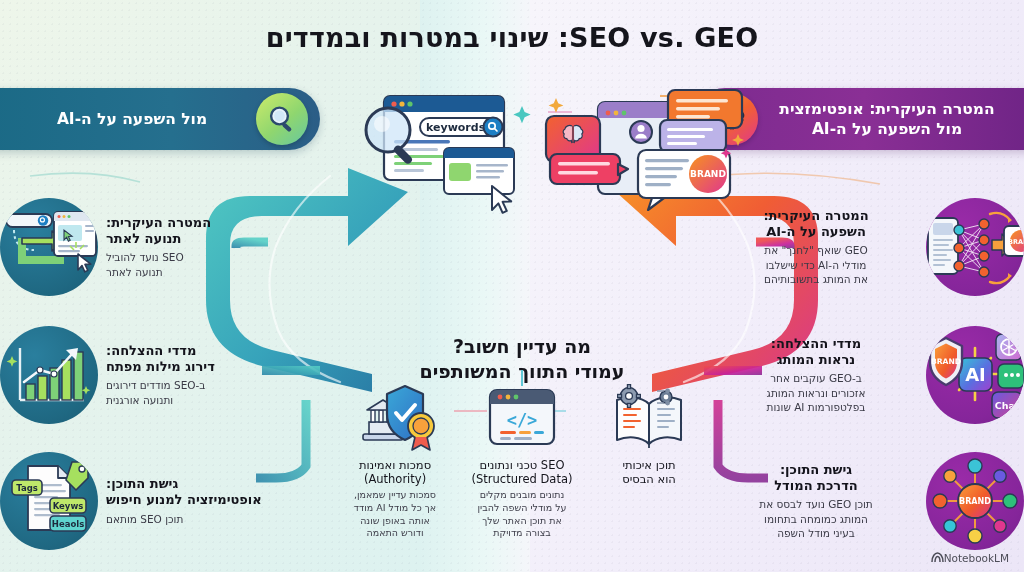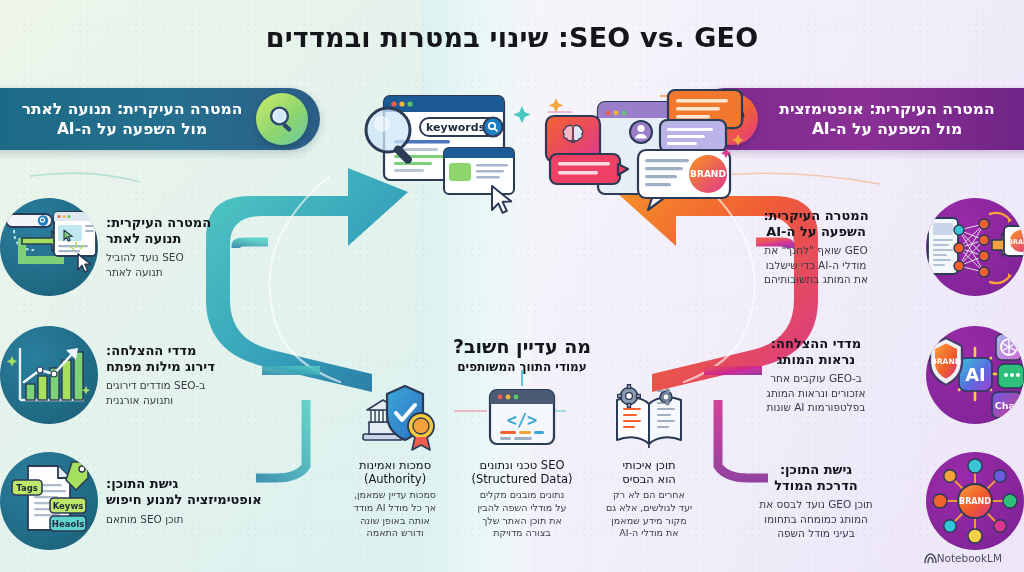--- a/index.html
+++ b/index.html
@@ -98,21 +98,21 @@
   }
   .row-body { font-size: 10.5px; color: #3a3a46; line-height: 1.38; }
 
   
   .center-head {
     position: absolute; top: 320px; left: 392px; width: 260px; text-align: center;
     direction: rtl;
     margin-top: 16px;
   }
   .center-title { font-size: 19px; font-weight: bold; color: #15151c; line-height: 1.15; }
-  .center-sub { font-size: 12px; font-weight: bold; color: #15151c; margin-top: 2px; }
+  .center-sub { font-size: 19px; font-weight: bold; color: #15151c; margin-top: 2px; }
   .center-stem {
     position: absolute; left: 521px; top: 370px; width: 2px; height: 16px; background: #5fc8d6;
   }
 
   .pillars {
     position: absolute; top: 380px; left: 336px; width: 372px;
     display: flex; justify-content: space-between; direction: rtl;
   }
   .pillar { width: 118px; display: flex; flex-direction: column; align-items: center; }
   .pillar-art { height: 72px; display: flex; align-items: flex-end; justify-content: center; }
@@ -121,22 +121,22 @@
     text-align: center; margin-top: 6px; direction: rtl;
   }
   .pillar-body {
     font-size: 9.5px; color: #3d3d49; line-height: 1.35; text-align: center;
     margin-top: 3px; direction: rtl;
   }
   .conn { position: absolute; top: 410px; height: 2px; }
 
   
   .footer {
-    position: absolute; right: 22px; bottom: 8px;
-    display: flex; align-items: flex-end; 
+    position: absolute; right: 15px; bottom: 8px;
+    display: flex; align-items: flex-start; 
     direction: ltr;
   }
   .footer-text { font-size: 10.5px; color: #4d4d58; font-weight: 500; }
 </style>
 </head>
 <body>
 
 <div id="stage">
 
   <div class="bg-left"></div>
@@ -198,21 +198,20 @@
 
   <div class="banner banner-left">
     <div class="badge-circle badge-green">
       <svg width="32" height="32" viewBox="0 0 32 32">
         <circle cx="13.5" cy="13" r="8.4" fill="#e8f2fb" stroke="#2c4a6e" stroke-width="2.4"></circle>
         <circle cx="13.5" cy="13" r="5.4" fill="#cfe6f8" opacity=".85"></circle>
         <rect x="18.4" y="19.2" width="10.5" height="4.3" rx="2.1" transform="rotate(42 18.4 19.2)" fill="#2c4a6e"></rect>
       </svg>
     </div>
     <div class="banner-text">
-      <div>המטרה העיקרית: תנועה לאתר</div>
       <div>מול השפעה על ה-AI</div>
     </div>
   </div>
 
   <div class="banner banner-right">
     <div class="badge-circle badge-orange">
       <svg width="34" height="32" viewBox="0 0 34 32">
         <path d="M16.2 5c-3.4-1.6-8.2.2-8.8 4.1-2.5 1.1-2.7 4.6-.7 6 -1.3 2.4.5 5.4 3.2 5.6 .6 2.4 3.6 3.6 5.6 2.2 .4 1.4 .5 2.6 .7 3.6" fill="#f6b9c6" stroke="#2c2c3a" stroke-width="1.5" stroke-linejoin="round"></path>
         <path d="M17.8 5c3.4-1.6 8.2.2 8.8 4.1 2.5 1.1 2.7 4.6 .7 6 1.3 2.4-.5 5.4-3.2 5.6 -.6 2.4-3.6 3.6-5.6 2.2 -.4 1.4-.5 2.6-.7 3.6" fill="#cfe3f5" stroke="#2c2c3a" stroke-width="1.5" stroke-linejoin="round"></path>
         <path d="M17 5v21" stroke="#2c2c3a" stroke-width="1.4"></path>
@@ -670,26 +669,20 @@
               <circle cx="58.6" cy="7" r="1.7" fill="#7e8ea4"></circle>
             <path d="M48 19 h7"></path>
               <circle cx="58.6" cy="19" r="1.7" fill="#7e8ea4"></circle>
           </g>
         </svg>
       </div>
       <div class="pillar-head">
         <div>תוכן איכותי</div>
         <div>הוא הבסיס</div>
       </div>
-      <div class="pillar-body">
-        <div>אחרים הם לא רק</div>
-        <div>יעד לגולשים, אלא גם</div>
-        <div>מקור מידע שמאמן</div>
-        <div>את מודלי ה-AI</div>
-      </div>
     </div>
 
     <div class="pillar">
       <div class="pillar-art">
         <svg width="80" height="68" viewBox="0 0 80 68">
           <rect x="8" y="6" width="64" height="54" rx="7" fill="#f4f7fb" stroke="#2b3a55" stroke-width="2.2"></rect>
           <path d="M8 13a7 7 0 017-7h50a7 7 0 017 7v7H8z" fill="#4a5a74"></path>
           <circle cx="18" cy="13" r="2.4" fill="#ef5d4e"></circle>
             <circle cx="26" cy="13" r="2.4" fill="#f2b53c"></circle>
             <circle cx="34" cy="13" r="2.4" fill="#5fc56a"></circle>

